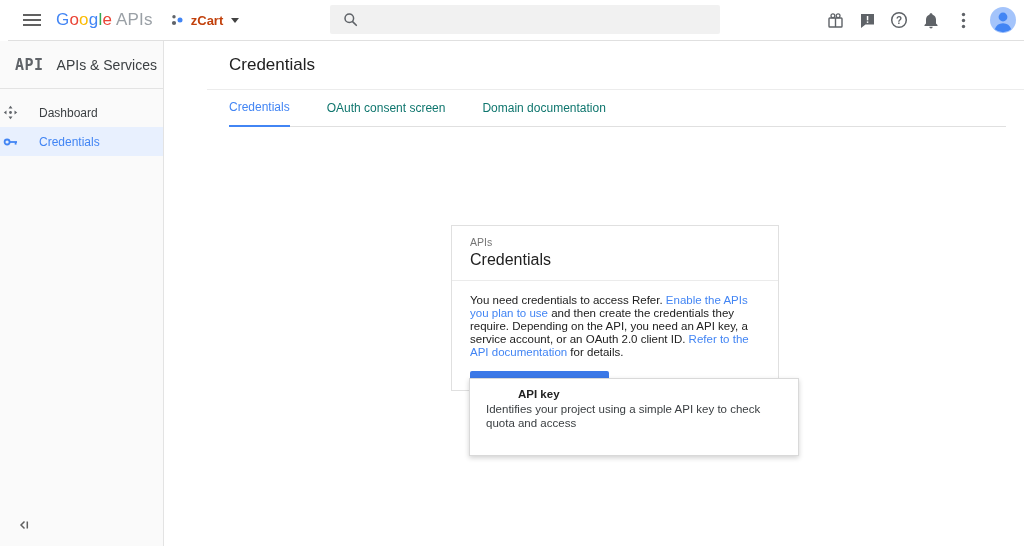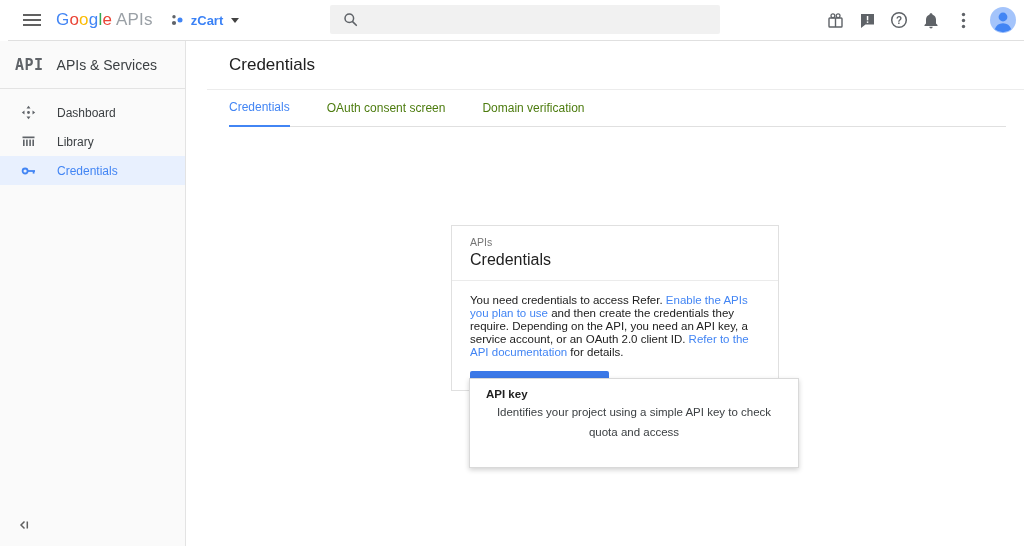--- a/index.html
+++ b/index.html
@@ -10,75 +10,75 @@
   }
 
   
   .topbar { position:absolute; top:0; left:8px; width:1024px; height:41px;
     background:#fff; border-bottom:1px solid #e0e0e0; display:flex; align-items:center; z-index:30; }
   .hamburger { margin-left:15px; width:18px; cursor:pointer; }
   .hamburger span { display:block; height:2px; background:#616161; margin:3px 0; }
   .logo { margin-left:15px; font-size:17px; display:flex; align-items:baseline; letter-spacing:.2px; }
   .logo-suffix { color:#9aa0a6; margin-left:4px; }
   .project { display:flex; align-items:center; margin-left:17px; cursor:pointer; }
-  .project-label { font-size:13px; font-weight:bold; color:#3b82f6; margin-left:7px; }
+  .project-label { font-size:13px; font-weight:bold; color:#c2410c; margin-left:7px; }
   .caret-down { width:0; height:0; border-left:4px solid transparent; border-right:4px solid transparent;
     border-top:5px solid #424242; margin-left:8px; }
   .search { position:absolute; left:322px; top:5px; width:390px; height:29px;
     background:#f1f1f1; border-radius:2px; display:flex; align-items:center; }
   .search svg { margin-left:13px; flex:none; }
   .search input { flex:1; border:none; outline:none; background:transparent; font-size:13px;
     font-family:"Liberation Sans",sans-serif; color:#212121; padding:0 10px 0 8px; height:100%; }
   .topbar-icons { position:absolute; right:16px; top:0; height:40px; display:flex; align-items:center; gap:12px; }
   .tb-icon { width:20px; height:20px; display:flex; align-items:center; justify-content:center; cursor:pointer; }
   .avatar { width:26px; height:26px; margin-left:5px; cursor:pointer; }
 
   
-  .sidebar { position:absolute; left:0; top:41px; bottom:0; width:186px;
+  .sidebar { position:absolute; left:0; top:41px; bottom:0; width:164px;
     background:#fafafa; border-right:1px solid #e3e3e3; }
   .sidebar-header { height:48px; border-bottom:1px solid #e3e3e3; display:flex; align-items:center; padding-left:15px; }
   .api-logo { font-family:"DejaVu Sans Mono",monospace; font-weight:bold; font-size:15px;
     color:#5f6368; letter-spacing:.5px; }
   .sidebar-title { font-size:14px; color:#3c4043; margin-left:13px; }
   .nav { padding-top:9px; }
-  .nav-item { height:29px; display:flex; align-items:center; padding-left:21px; cursor:pointer;
+  .nav-item { height:29px; display:flex; align-items:center; padding-left:3px; cursor:pointer;
     font-size:12px; color:#3c4043; }
   .nav-item .nicon { width:16px; height:16px; display:flex; align-items:center; }
   .nav-item .nlabel { margin-left:20px; }
   .nav-item.active { background:#e8f0fe; color:#4285f4; }
   .collapse-btn { position:absolute; left:17px; bottom:14px; cursor:pointer; width:16px; height:14px; }
 
   
   .main { position:absolute; left:207px; top:41px; right:0; bottom:0; background:#fff; }
   .main-header { height:49px; border-bottom:1px solid #ececec; display:flex; align-items:center; padding-left:22px; }
   .page-title { font-size:17px; color:#212121; font-weight:normal; }
   .tabs { margin:0 18px 0 22px; border-bottom:1px solid #e0e0e0; display:flex; gap:37px; height:37px; align-items:flex-end; }
-  .tab { padding-bottom:11px; font-size:12px; color:#4d7c0f; cursor:pointer; }
+  .tab { padding-bottom:11px; font-size:12px; color:#0f766e; cursor:pointer; }
   .tab.active { color:#4285f4; border-bottom:2px solid #4285f4; margin-bottom:-1px; }
 
   
   .card { position:absolute; left:244px; top:184px; width:328px; height:166px;
     background:#fff; border:1px solid #e0e0e0; z-index:1; }
   .card-header { padding:9px 18px; border-bottom:1px solid #ebebeb; }
   .card-kicker { font-size:10.5px; color:#757575; line-height:14px; }
   .card-title { font-size:16px; color:#212121; line-height:22px; }
   .card-body { padding:13px 18px; }
   .card-text { font-size:11.5px; line-height:13px; color:#212121; }
   .card-text .link { color:#4285f4; cursor:pointer; }
   .create-btn { margin-top:12px; display:inline-flex; align-items:center; background:#3b78e7; color:#fff;
     font-size:11.5px; font-weight:bold; font-family:"Liberation Sans",sans-serif;
     padding:6px 11px; border:none; border-radius:2px; cursor:pointer; }
   .create-btn .caret-down { border-top-color:rgba(255,255,255,.9); margin-left:9px; }
 
   
   .menu { position:absolute; left:262px; top:337px; width:330px; background:#fff;
     border:1px solid #d9d9d9; box-shadow:0 2px 5px rgba(0,0,0,.18); padding:5px 0 7px; z-index:10; }
   .menu-item { padding:3px 16px 4px; cursor:pointer; }
-  .menu-item-title { font-size:11.5px; font-weight:bold; color:#212121; line-height:15px; }
-  .menu-item-desc { font-size:11.5px; color:#3c4043; line-height:20px;text-align:center; }
+  .menu-item-title { font-size:11.5px; font-weight:bold; color:#212121; line-height:15px;margin-left:32px; }
+  .menu-item-desc { font-size:11.5px; color:#3c4043; line-height:14px; }
 </style>
 </head>
 <body>
 
 <div class="topbar">
   <div class="hamburger">
     <span></span>
       <span></span>
       <span></span>
   </div>
@@ -160,32 +160,20 @@
         <svg width="15" height="15" viewBox="0 0 15 15">
           <circle cx="7.5" cy="7.5" r="1.4" fill="#5f6368"></circle>
           <path d="M7.5 0.8l2 2.7h-4z" fill="#5f6368"></path>
           <path d="M7.5 14.2l-2-2.7h4z" fill="#5f6368"></path>
           <path d="M0.8 7.5l2.7-2v4z" fill="#5f6368"></path>
           <path d="M14.2 7.5l-2.7 2v-4z" fill="#5f6368"></path>
         </svg>
       </span>
       <span class="nlabel">Dashboard</span>
     </div>
-    <div class="nav-item">
-      <span class="nicon">
-        <svg width="15" height="15" viewBox="0 0 15 15">
-          <rect x="1.5" y="2.5" width="12" height="1.7" fill="#5f6368"></rect>
-          <rect x="2" y="5.6" width="1.6" height="6.4" fill="#5f6368"></rect>
-          <rect x="5.1" y="5.6" width="1.6" height="6.4" fill="#5f6368"></rect>
-          <rect x="8.3" y="5.6" width="1.6" height="6.4" fill="#5f6368"></rect>
-          <rect x="11.4" y="5.6" width="1.6" height="6.4" fill="#5f6368"></rect>
-        </svg>
-      </span>
-      <span class="nlabel">Library</span>
-    </div>
     <div class="nav-item active">
       <span class="nicon">
         <svg width="16" height="16" viewBox="0 0 16 16">
           <circle cx="4.1" cy="8" r="2.5" fill="none" stroke="#4285F4" stroke-width="1.8"></circle>
           <line x1="6.7" y1="8" x2="14" y2="8" stroke="#4285F4" stroke-width="1.8"></line>
           <line x1="12.6" y1="8" x2="12.6" y2="10.6" stroke="#4285F4" stroke-width="1.8"></line>
         </svg>
       </span>
       <span class="nlabel">Credentials</span>
     </div>
@@ -199,21 +187,21 @@
 </div>
 
 <div class="main">
   <div class="main-header">
     <h1 class="page-title">Credentials</h1>
   </div>
 
   <div class="tabs">
     <div class="tab active">Credentials</div>
     <div class="tab">OAuth consent screen</div>
-    <div class="tab">Domain verification</div>
+    <div class="tab">Domain documentation</div>
   </div>
 
   <div class="card">
     <div class="card-header">
       <div class="card-kicker">APIs</div>
       <div class="card-title">Credentials</div>
     </div>
     <div class="card-body">
       <div class="card-text">
         <span>You need credentials to access Refer. </span><span class="link">Enable the APIs you plan to use</span><span> and then create the credentials they require. Depending on the API, you need an API key, a service account, or an OAuth 2.0 client ID. </span><span class="link">Refer to the API documentation</span><span> for details.</span>

